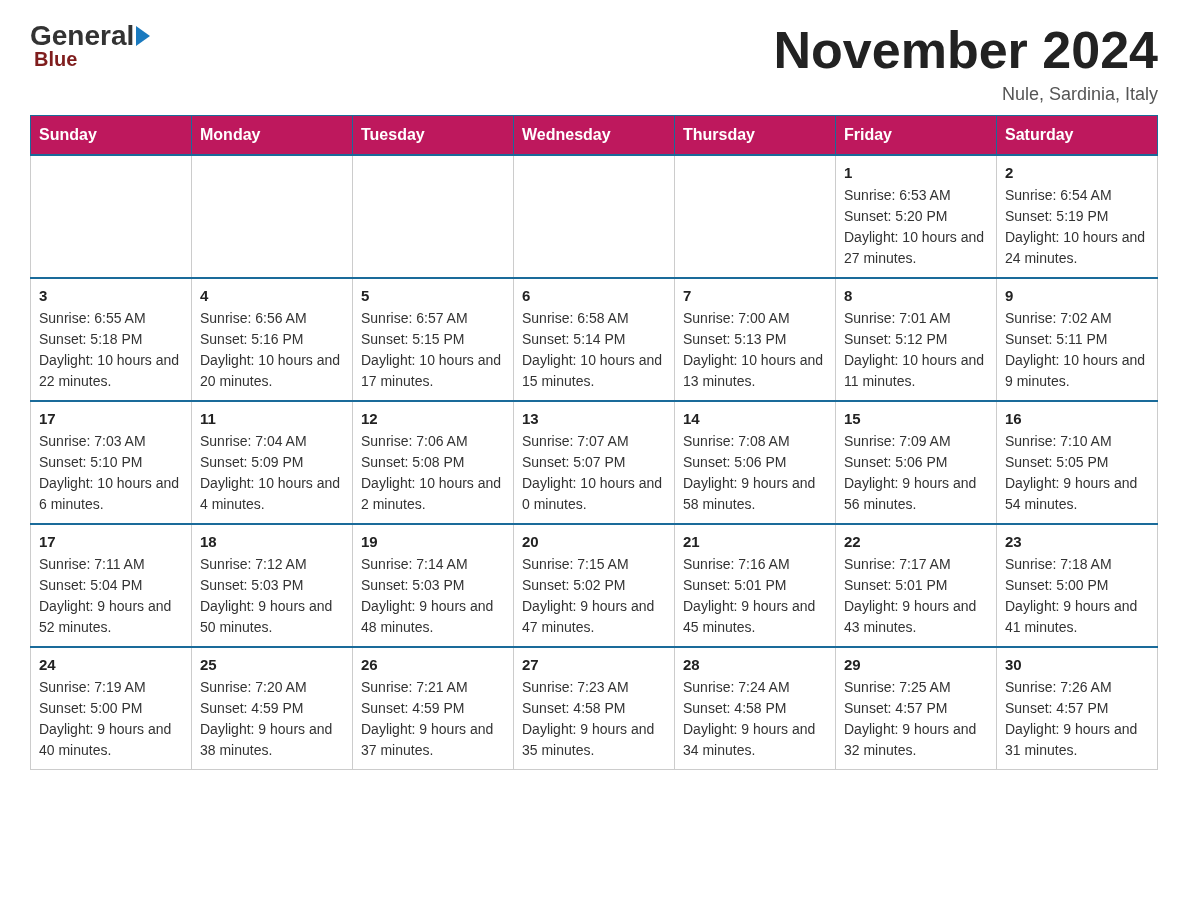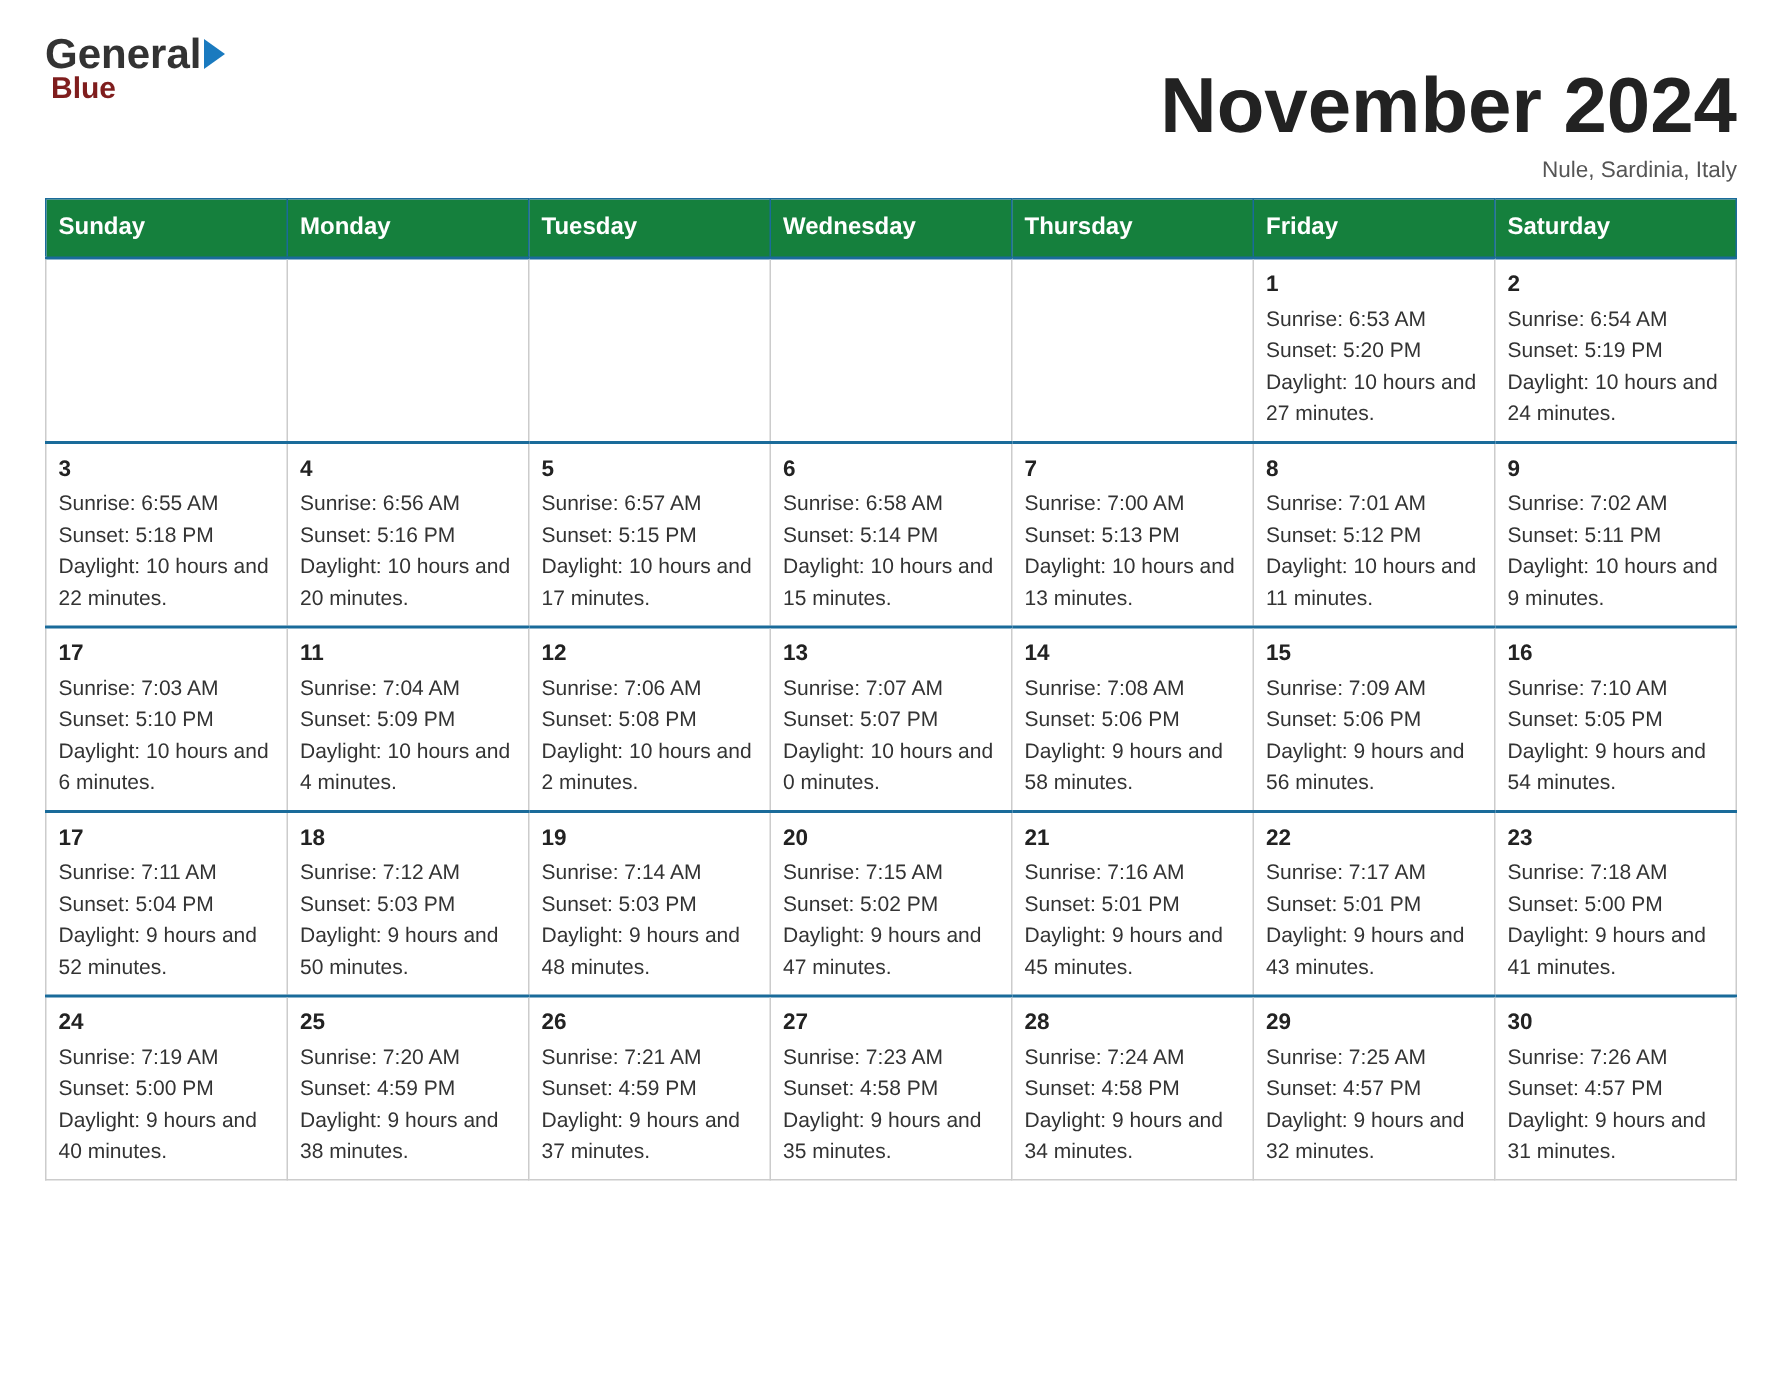--- a/index.html
+++ b/index.html
@@ -40,39 +40,38 @@
     }
     .logo-sub {
       color: #7f1d1d;
       font-size: 20px;
       font-weight: bold;
       margin-top: -4px;
       margin-left: 4px;
     }
     .title-section {
       text-align: right;
-      margin-top: 21px;
     }
     .month-title {
       font-size: 52px;
       font-weight: bold;
       color: #222;
     }
     .location-subtitle {
-      font-size: 15px;
+      font-size: 18px;
       color: #555;
       margin-top: 4px;
     }
     .calendar-table {
       width: 100%;
       border-collapse: collapse;
       margin-top: 10px;
     }
     .calendar-table th {
-      background-color: #15803d;
+      background-color: #be185d;
       color: #fff;
       font-size: 16px;
       font-weight: bold;
       padding: 10px 8px;
       text-align: left;
       border: 1px solid #1a6b9a;
     }
     .calendar-table td {
       vertical-align: top;
       padding: 8px 8px;

